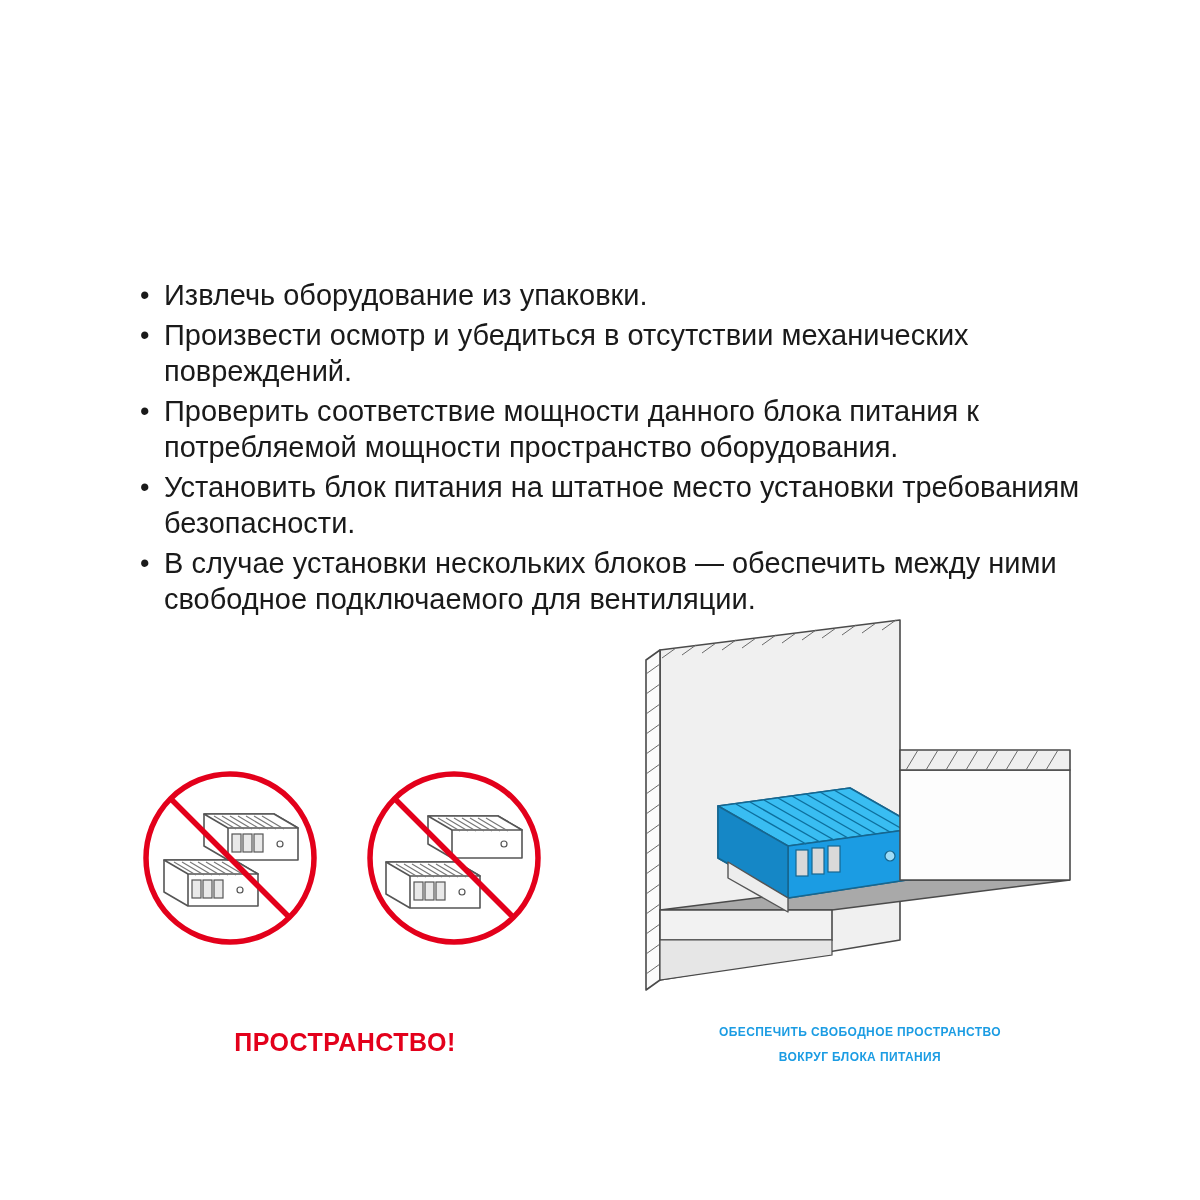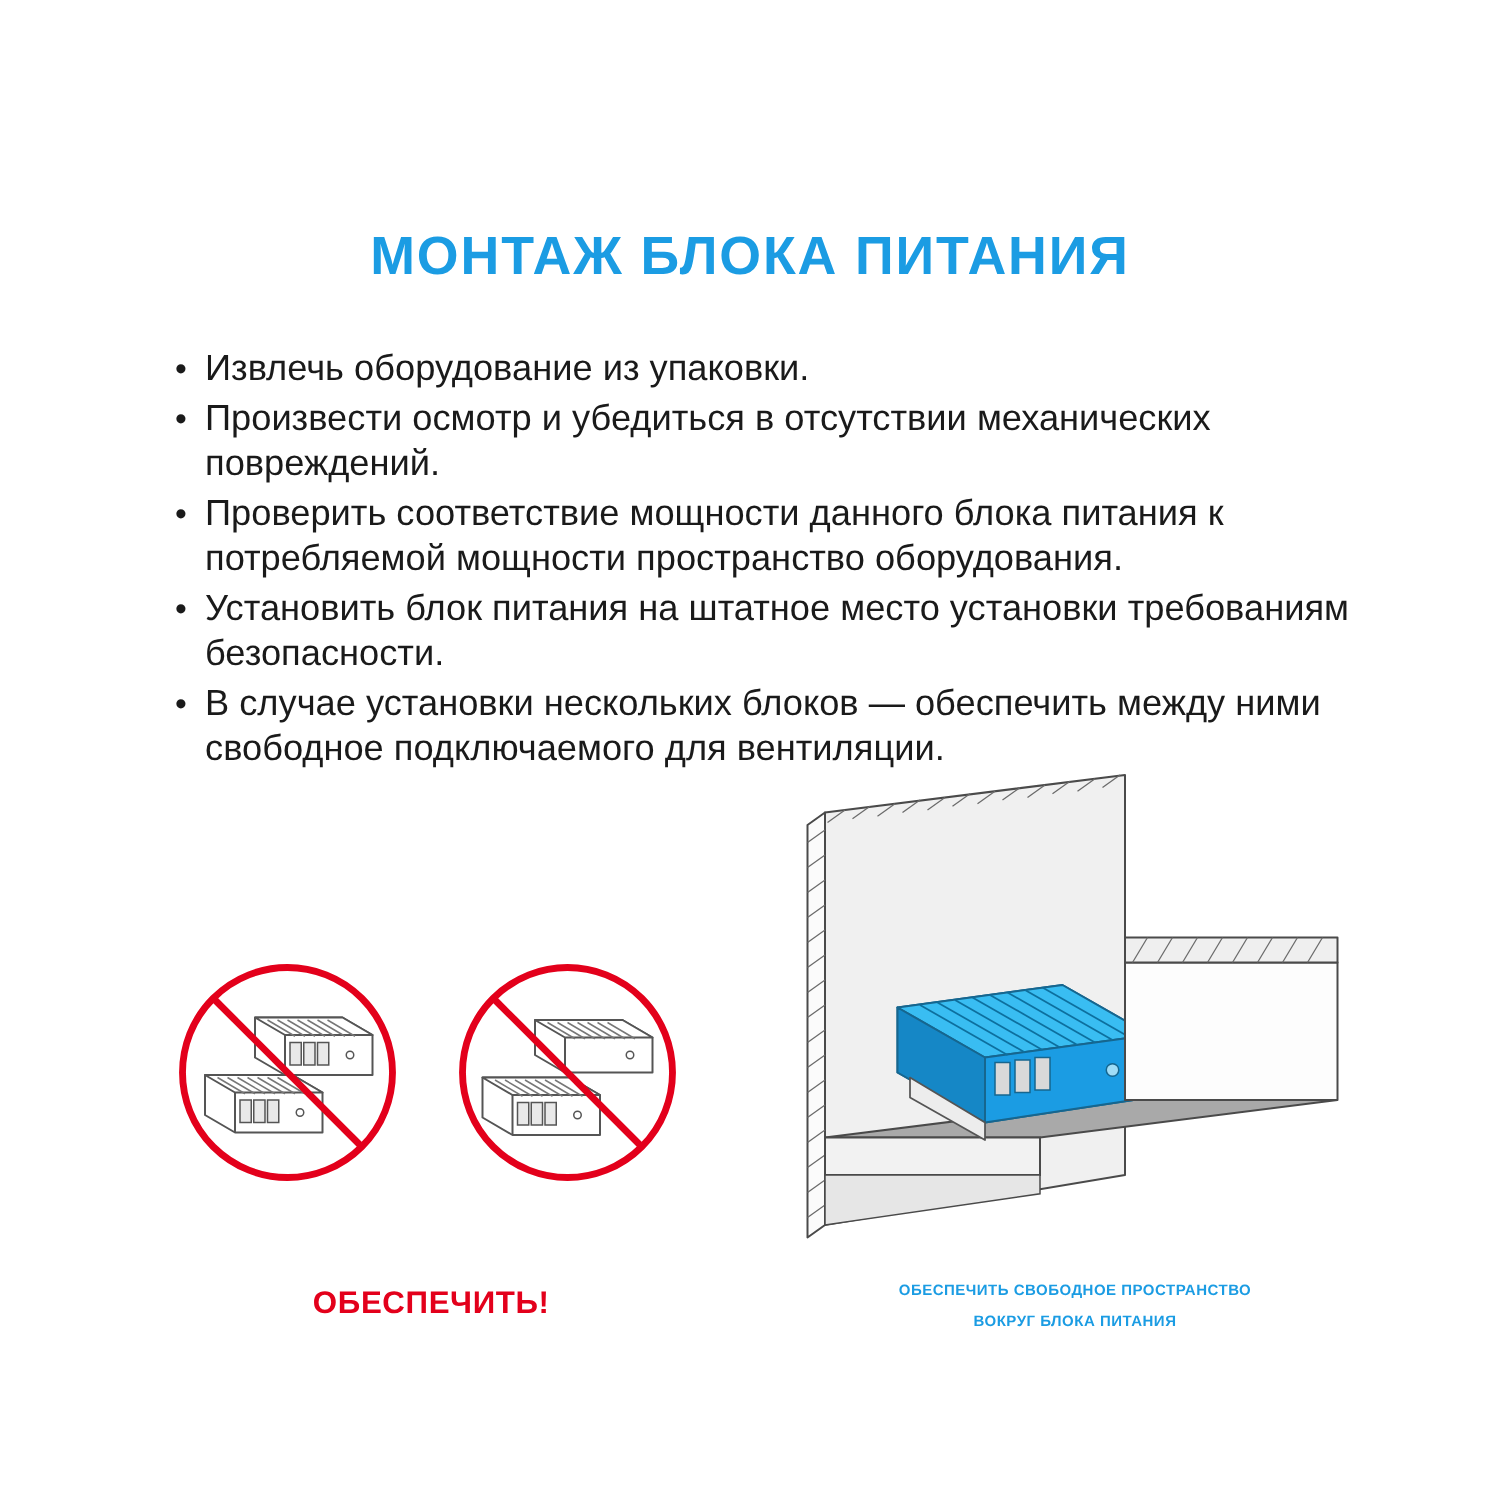--- a/index.html
+++ b/index.html
@@ -110,21 +110,20 @@
     height: 400px;
   }
 
   svg { display: block; }
 </style>
 </head>
 <body>
 
 <div class="page">
 
-  <h1 class="title">МОНТАЖ БЛОКА ПИТАНИЯ</h1>
 
   <div class="bullets">
     <div class="bullet-row">
       <span class="bullet-dot">•</span>
       <span class="bullet-text">Извлечь оборудование из упаковки.</span>
     </div>
     <div class="bullet-row">
       <span class="bullet-dot">•</span>
       <span class="bullet-text">Произвести осмотр и убедиться в отсутствии механических повреждений.</span>
     </div>
@@ -232,21 +231,21 @@
             <line x1="124" y1="78" x2="146" y2="91"></line>
           </g>
           <circle cx="142" cy="104" r="3" fill="#fff" stroke="#555" stroke-width="1.2"></circle>
 
           <circle cx="92" cy="118" r="84" fill="none" stroke="#e3001b" stroke-width="5.5"></circle>
           <line x1="33" y1="59" x2="151" y2="177" stroke="#e3001b" stroke-width="5.5"></line>
         </g>
       </svg>
     </div>
 
-    <div class="wrong-caption">ОБЕСПЕЧИТЬ!</div>
+    <div class="wrong-caption">ПРОСТРАНСТВО!</div>
 
     <div class="right-illo">
       <svg width="540" height="400" viewBox="0 0 540 400">
 
         <g stroke="#4a4a4a" stroke-width="1.6" stroke-linejoin="round">
           <polygon points="60,40 300,10 300,330 60,370" fill="#f0f0f0"></polygon>
           <polygon points="46,50 60,40 60,370 46,380" fill="#fbfbfb"></polygon>
 
           <g stroke="#6a6a6a" stroke-width="1">
             <line x1="46" y1="64" x2="60" y2="54"></line>

